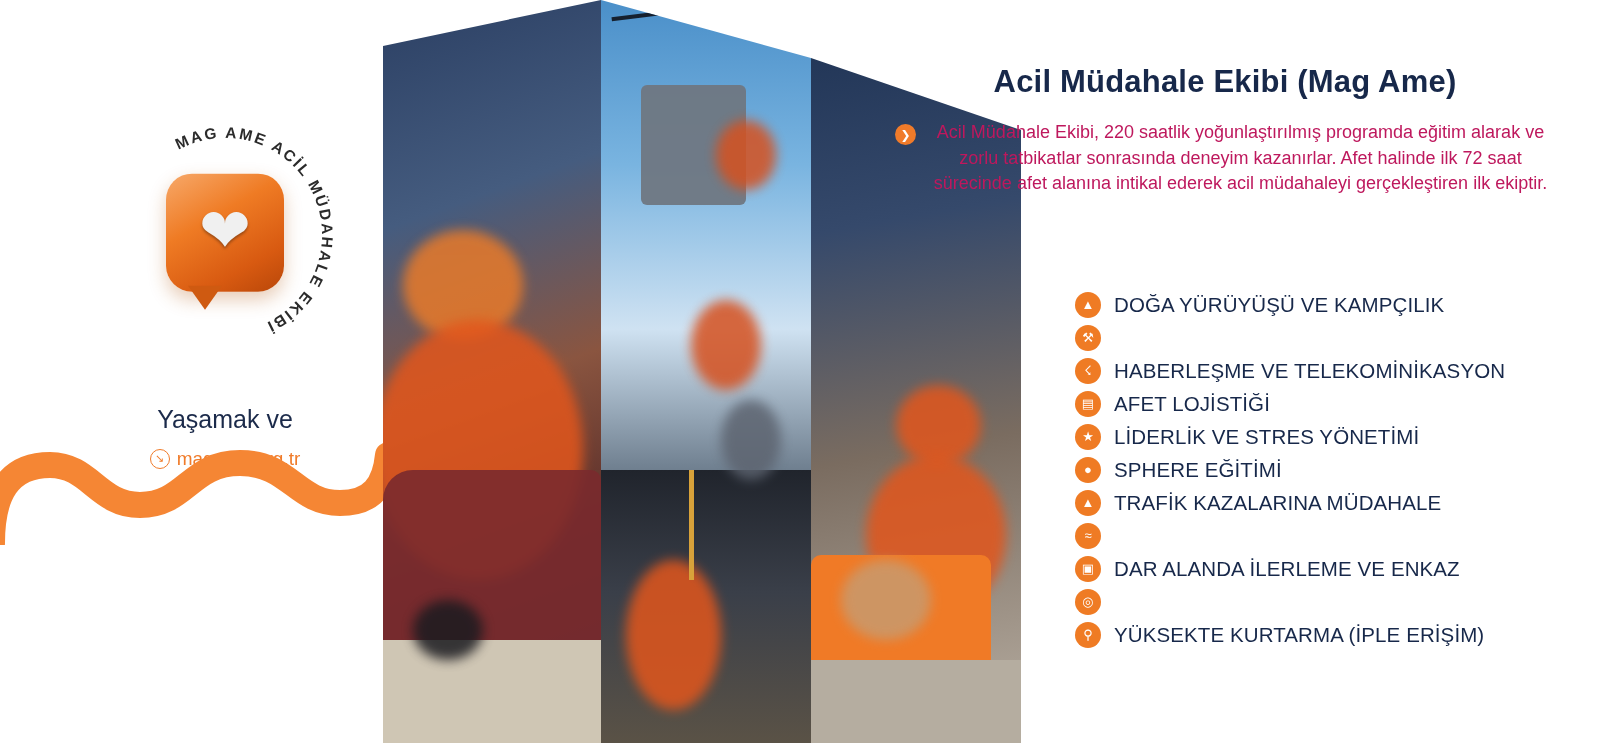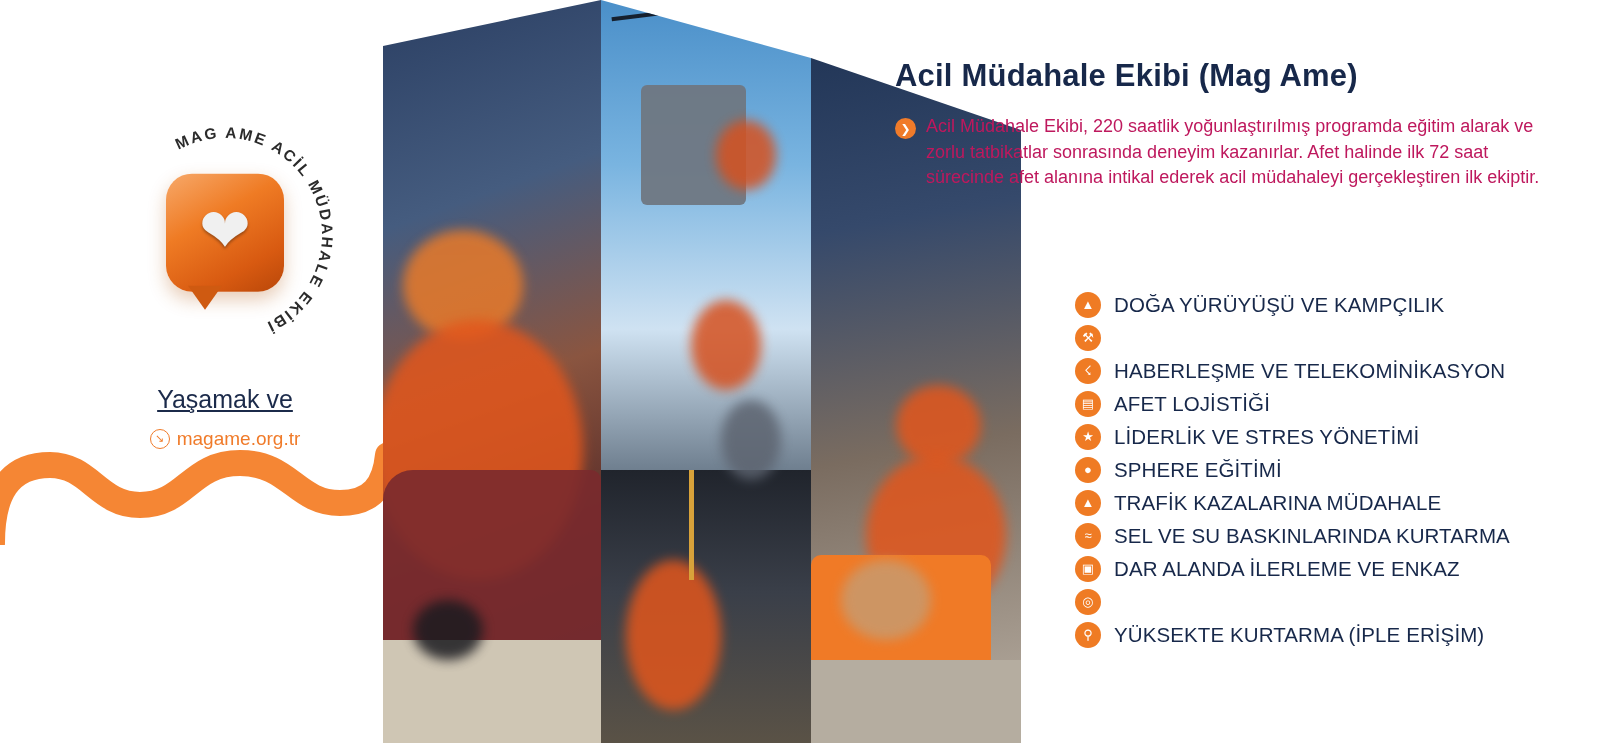--- a/index.html
+++ b/index.html
@@ -65,26 +65,25 @@
     position: absolute;
     left: 50%;
     top: 48%;
     transform: translate(-50%,-50%);
     font-size: 62px;
     line-height: 1;
     color: #f0f0f0;
     text-shadow: 0 2px 3px rgba(0,0,0,0.35);
   }
   .brand-tag {
-    margin-top: 32px;
+    margin-top: 52px;
     font-size: 25px;
     color: #1b2a4a;
     line-height: 1.42;
     font-family: "Liberation Sans", sans-serif;
-    text-decoration: underline;
   }
   .brand-tag .bold { font-weight: bold; }
   .brand-url {
     margin-top: 10px;
     font-size: 19px;
     color: #f07b2a;
     display: flex;
     align-items: center;
     justify-content: center;
     gap: 7px;
@@ -113,21 +112,21 @@
   .ph { position: absolute; inset: 0; }
   .ph-1 { background: linear-gradient(160deg,#2b3f63 0%,#455c7f 28%,#8a5540 52%,#5c2f2a 72%,#2a2f3a 100%); }
   .ph-2a { background: linear-gradient(180deg,#4a8fc9 0%,#79b4e0 35%,#cfe2f2 70%,#6f7f8f 100%); }
   .ph-2b { background: linear-gradient(180deg,#20242c 0%,#3a3f49 45%,#5a5246 100%); }
   .ph-3 { background: linear-gradient(170deg,#1d3152 0%,#35496b 30%,#7a6c60 60%,#b9b0a4 100%); }
 
   .blob { position: absolute; border-radius: 50%; filter: blur(6px); opacity: .85; }
   .rect { position: absolute; }
 
   
-  .content { position: absolute; left: 895px; top: 58px; width: 660px; }
+  .content { position: absolute; left: 895px; top: 64px; width: 660px; text-align: center; }
   .headline {
     font-size: 31px;
     font-weight: bold;
     color: #17284a;
     letter-spacing: .2px;
   }
   .lead-wrap { display: flex; gap: 10px; margin-top: 20px; }
   .lead-bullet {
     flex: 0 0 auto;
     width: 21px; height: 21px;
@@ -272,21 +271,20 @@
     <div class="feat-row">
       <span class="feat-icon">●</span>
       <span class="feat-label">SPHERE EĞİTİMİ</span>
     </div>
     <div class="feat-row">
       <span class="feat-icon">▲</span>
       <span class="feat-label">TRAFİK KAZALARINA MÜDAHALE</span>
     </div>
     <div class="feat-row">
       <span class="feat-icon">≈</span>
-      <span class="feat-label">SEL VE SU BASKINLARINDA KURTARMA</span>
     </div>
     <div class="feat-row">
       <span class="feat-icon">▣</span>
       <span class="feat-label">DAR ALANDA İLERLEME VE ENKAZ</span>
     </div>
     <div class="feat-row">
       <span class="feat-icon">◎</span>
     </div>
     <div class="feat-row">
       <span class="feat-icon">⚲</span>

